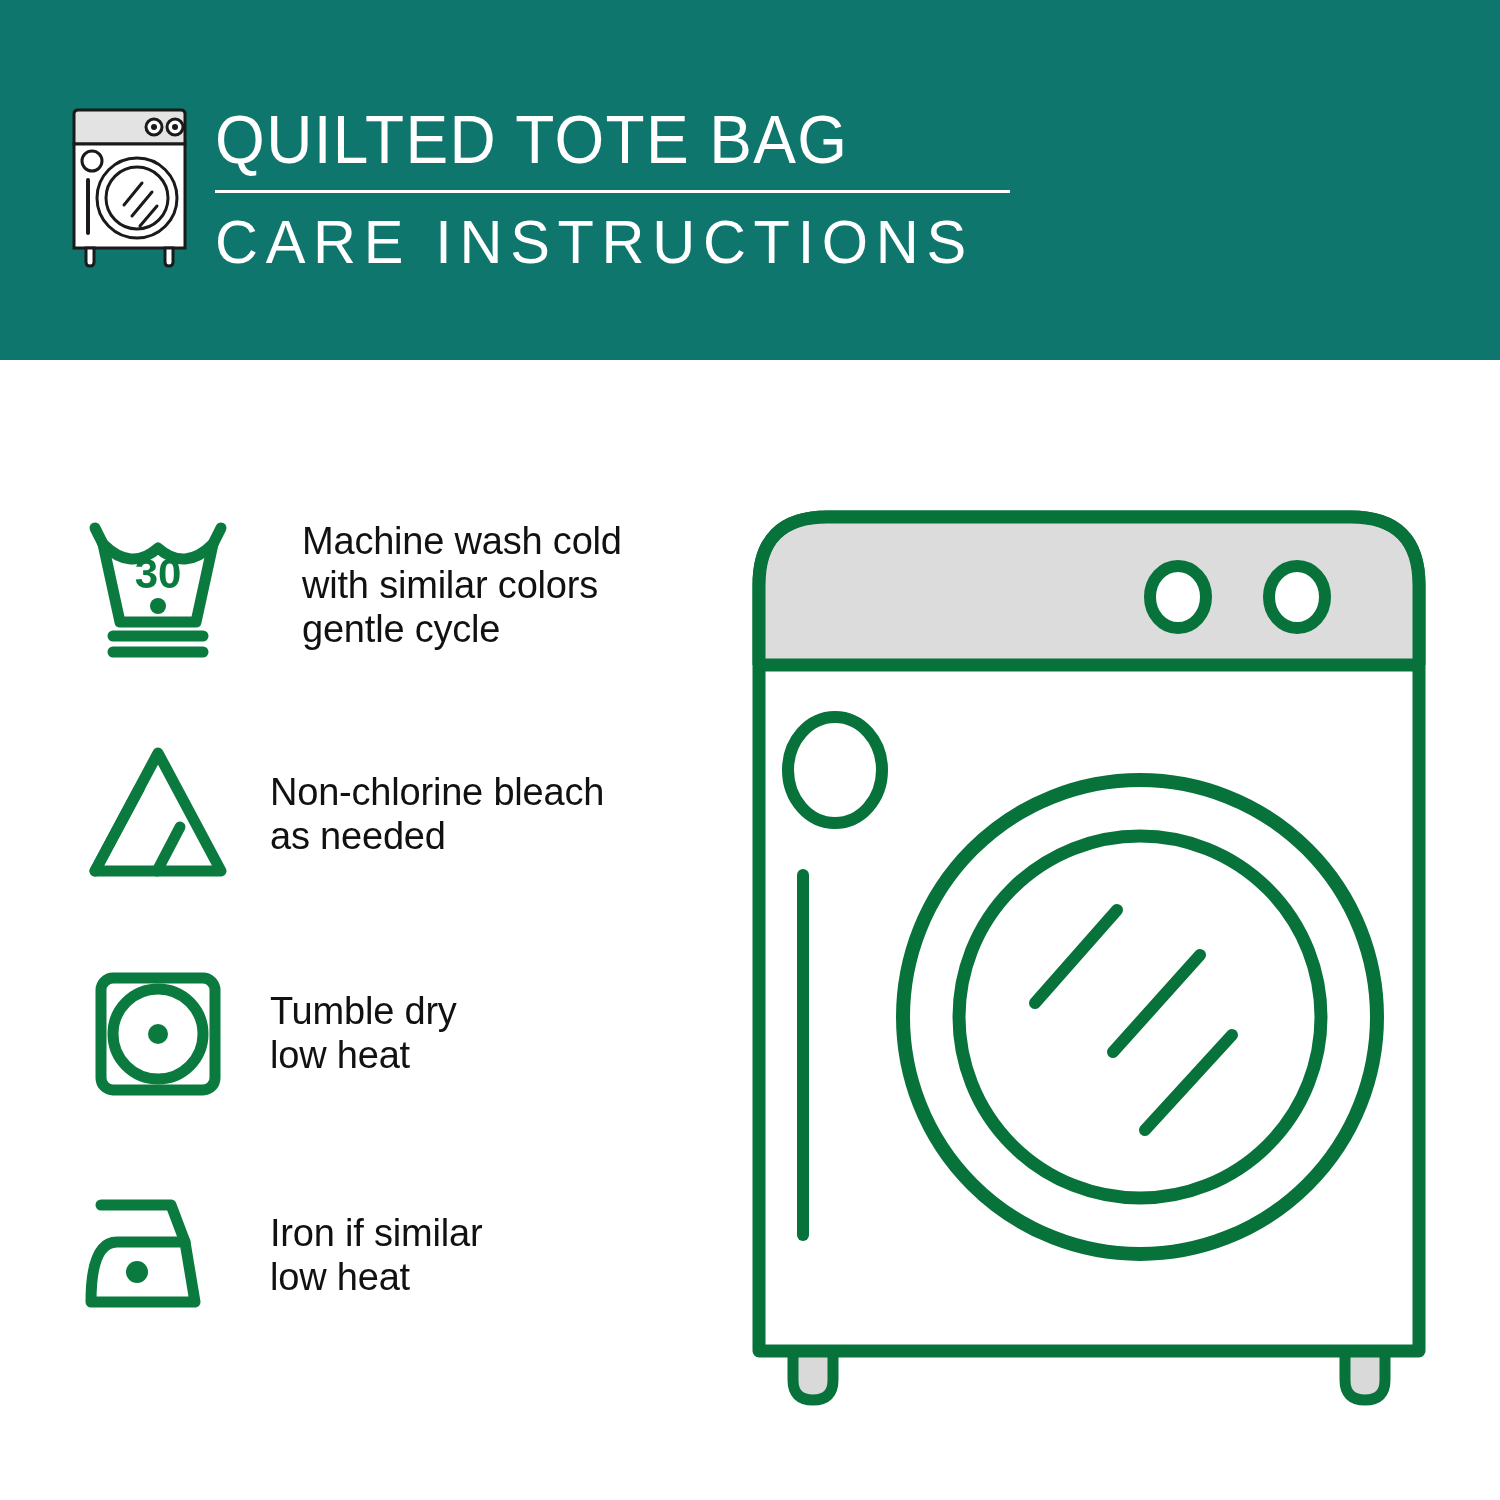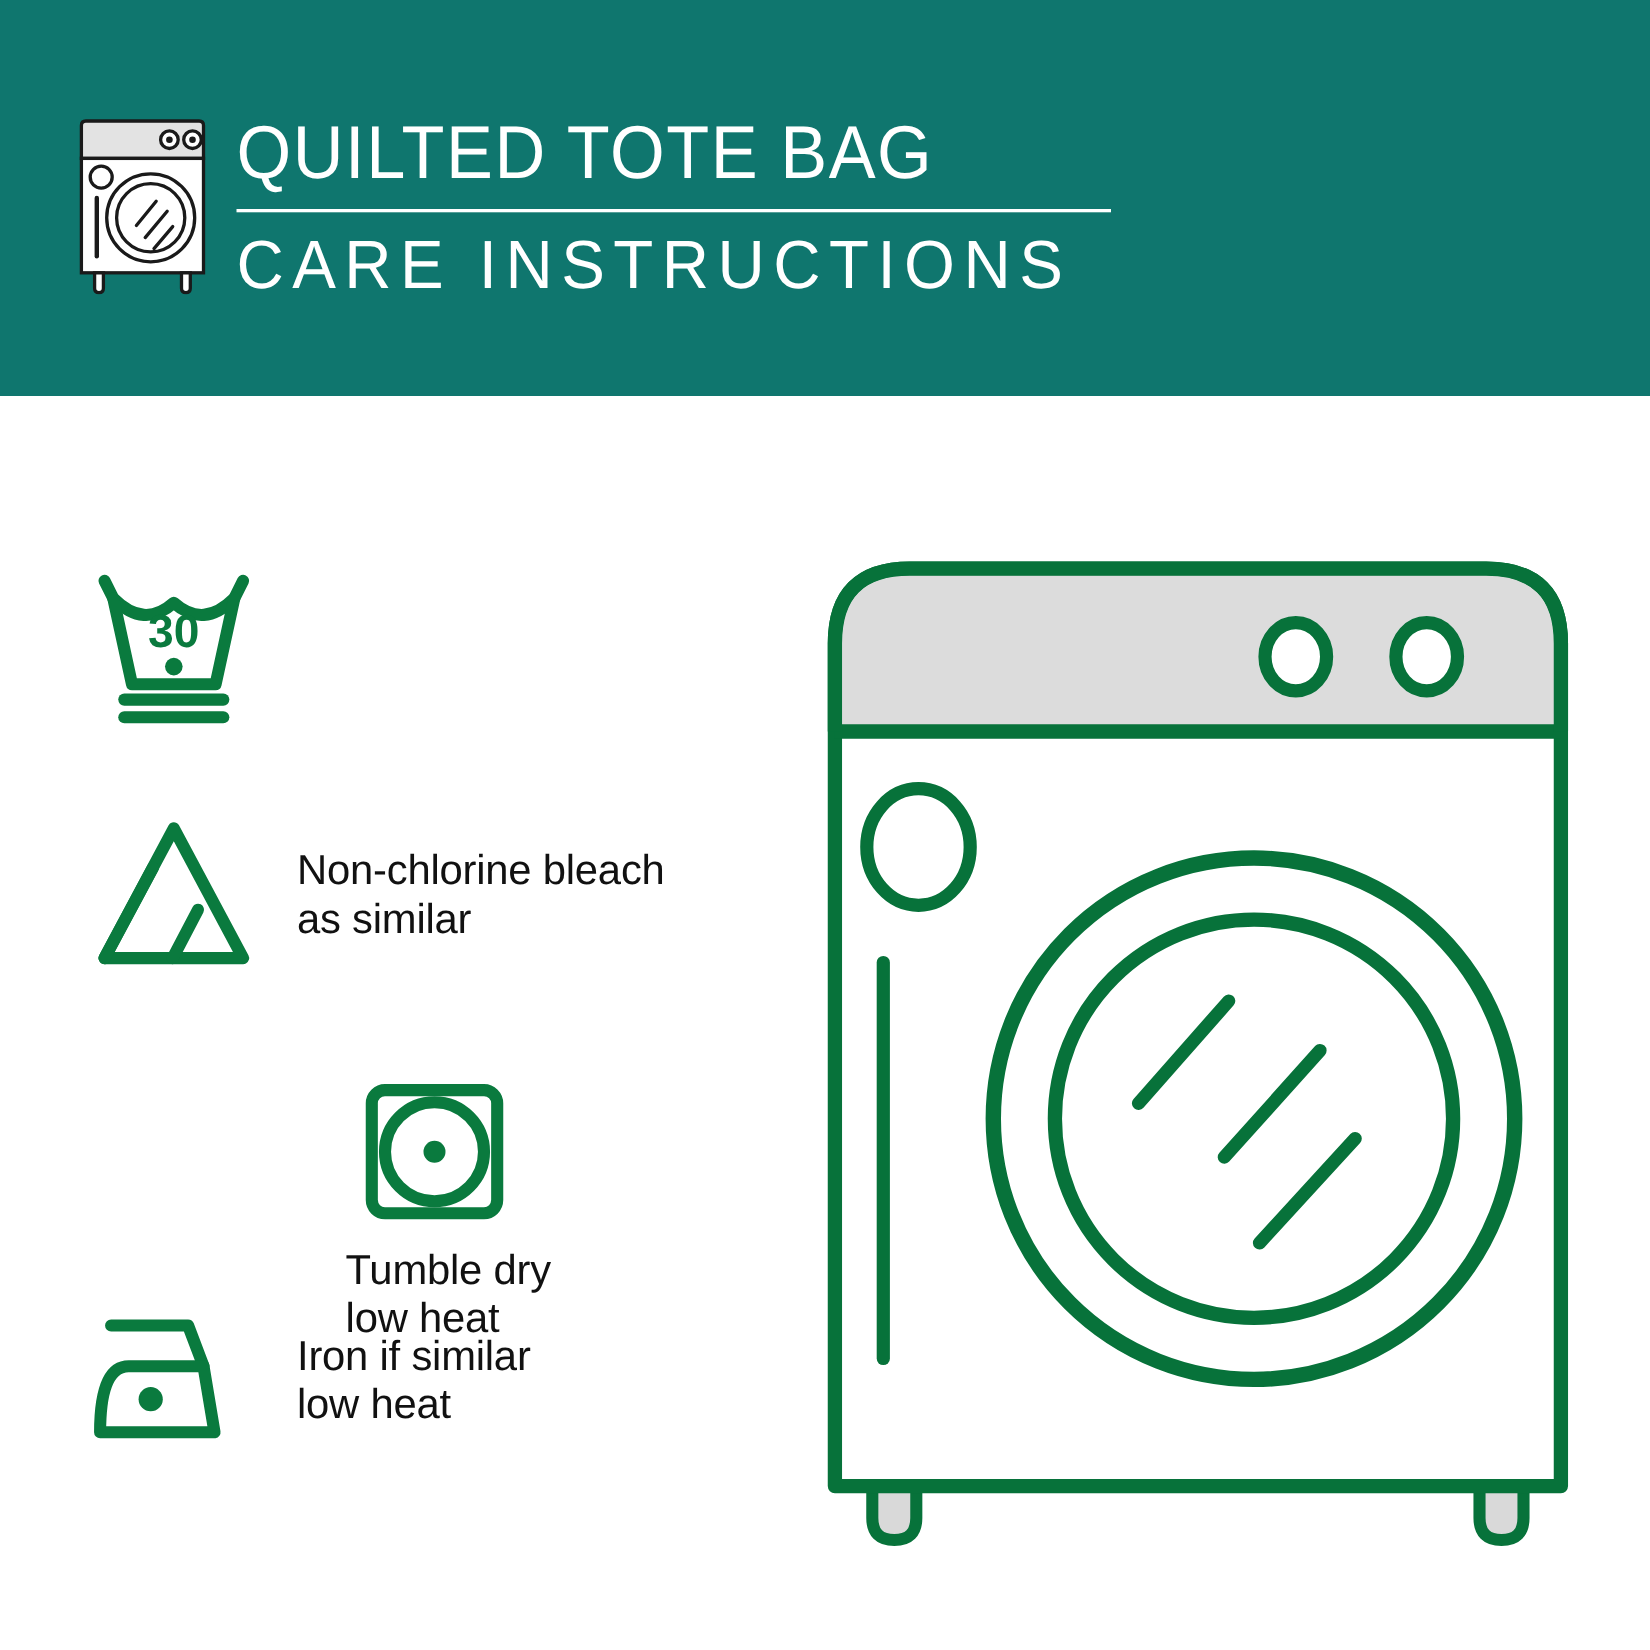--- a/index.html
+++ b/index.html
@@ -53,21 +53,21 @@
   .care-list{position:absolute;left:0;top:470px;width:720px;}
   .care-row{
     position:absolute;
     left:70px;
     width:650px;
     display:flex;
     align-items:center;
   }
   .care-row.r0{top:40px;gap:32px;}
   .care-row.r1{top:269px;}
-  .care-row.r2{top:488px;flex-direction:column;}
+  .care-row.r2{top:488px;}
   .care-row.r3{top:710px;}
   .care-icon{
     width:175px;height:150px;flex:0 0 175px;
     display:flex;align-items:center;justify-content:center;
   }
   .care-text{
     margin-left:25px;
     color:#111111;
     font-size:38px;
     line-height:44px;
@@ -131,35 +131,40 @@
           <g fill="none" stroke="#0A7A3E" stroke-width="11" stroke-linecap="round" stroke-linejoin="round">
             <path d="M22 18 L30 34 Q58 62 85 38 Q112 62 140 34 L148 18"></path>
             <path d="M30 34 L47 112 L123 112 L140 34"></path>
             <line x1="40" y1="126" x2="130" y2="126"></line>
             <line x1="40" y1="142" x2="130" y2="142"></line>
           </g>
           <text x="85" y="78" text-anchor="middle" font-family="Liberation Sans, sans-serif" font-size="42" font-weight="bold" fill="#0A7A3E">30</text>
           <circle cx="85" cy="96" r="8" fill="#0A7A3E"></circle>
         </svg>
       </div>
+      <div class="care-text">
+        <div>Machine wash cold</div>
+        <div>with similar colors</div>
+        <div>gentle cycle</div>
+      </div>
     </div>
 
     <div class="care-row r1">
       <div class="care-icon">
         <svg viewBox="0 0 170 150" width="170" height="150" aria-hidden="true">
           <g fill="none" stroke="#0A7A3E" stroke-width="11" stroke-linecap="round" stroke-linejoin="round">
             <path d="M85 14 L148 132 L22 132 Z"></path>
             <line x1="66" y1="50" x2="22" y2="132"></line>
             <line x1="107" y1="88" x2="84" y2="132"></line>
           </g>
         </svg>
       </div>
       <div class="care-text">
         <div>Non-chlorine bleach</div>
-        <div>as similar</div>
+        <div>as needed</div>
       </div>
     </div>
 
     <div class="care-row r2">
       <div class="care-icon">
         <svg viewBox="0 0 170 150" width="170" height="150" aria-hidden="true">
           <rect x="28" y="20" width="114" height="112" rx="12" ry="12" fill="none" stroke="#0A7A3E" stroke-width="11"></rect>
           <circle cx="85" cy="76" r="45" fill="none" stroke="#0A7A3E" stroke-width="11"></circle>
           <circle cx="85" cy="76" r="10" fill="#0A7A3E"></circle>
         </svg>

